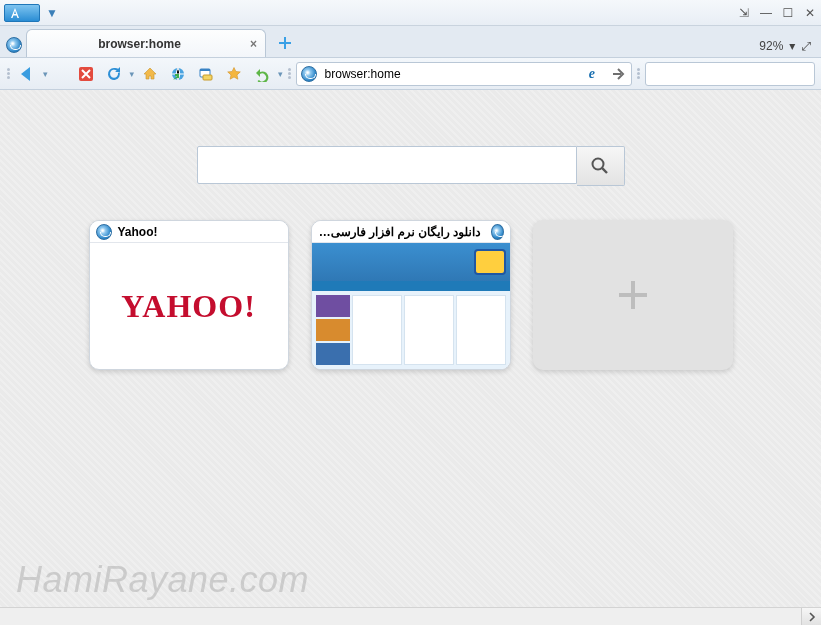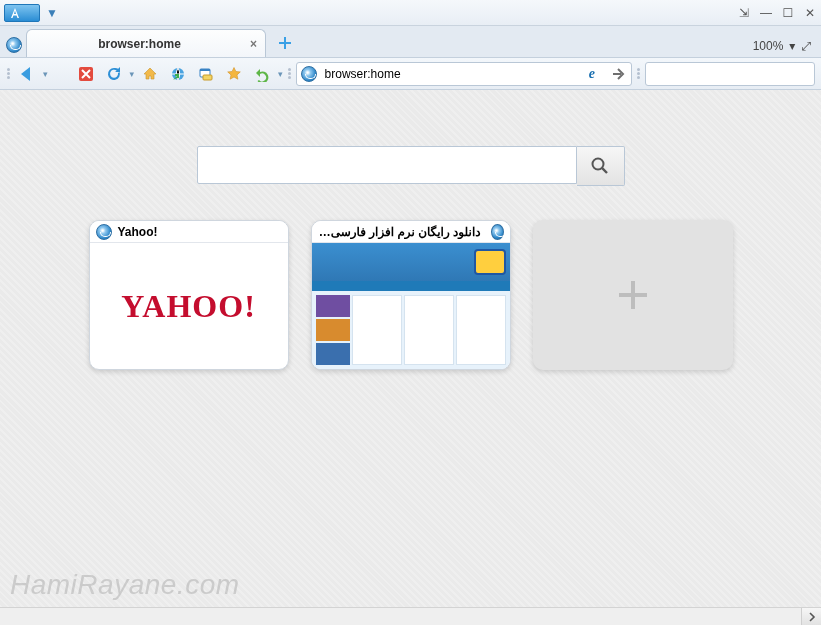--- a/index.html
+++ b/index.html
@@ -181,22 +181,22 @@
   .t2-ir { width:32px; height:26px; background:#ffcf3e; border:2px solid #1f57a3; border-radius:4px;}
   .t2-nav { height:10px; background:#1f7ab8; }
   .t2-cols { flex:1; display:flex; gap:2px; padding:4px;}
   .t2-col { flex:1; background:#fff; border:1px solid #d5e3ef;}
   .t2-side { width:34px; display:flex; flex-direction:column; gap:2px;}
   .t2-thumb { flex:1; background:#6f4ea1;}
   .t2-thumb:nth-child(2){background:#d88b2e;}
   .t2-thumb:nth-child(3){background:#3a6fae;}
 
   .watermark {
-    position:absolute; left:10px; bottom:6px;
-    font-size:28px; font-weight:500;
+    position:absolute; left:16px; bottom:6px;
+    font-size:36px; font-weight:500;
     color:rgba(164,164,164,.45);
     font-style:italic;
     letter-spacing:.5px;
     pointer-events:none;
   }
 
   
   .hscroll {
     position:absolute; left:0; right:0; bottom:0; height:18px;
     background:#efefef;
@@ -236,21 +236,21 @@
   <div class="tab">
     <span class="tab-title">browser:home</span>
     <span class="tab-close">×</span>
   </div>
   <div class="newtab">
     <svg width="16" height="16" viewBox="0 0 16 16">
         <path d="M7 2h2v5h5v2H9v5H7V9H2V7h5z" fill="#39a0e6"></path>
       </svg>
   </div>
   <div class="tabstrip-right">
-    <span class="zoom-txt">100%</span>
+    <span class="zoom-txt">92%</span>
     <span>▾</span>
     <span>⤢</span>
   </div>
 </div>
 
 <div class="toolbar">
   <div class="sep">
       <span></span>
       <span></span>
       <span></span>

